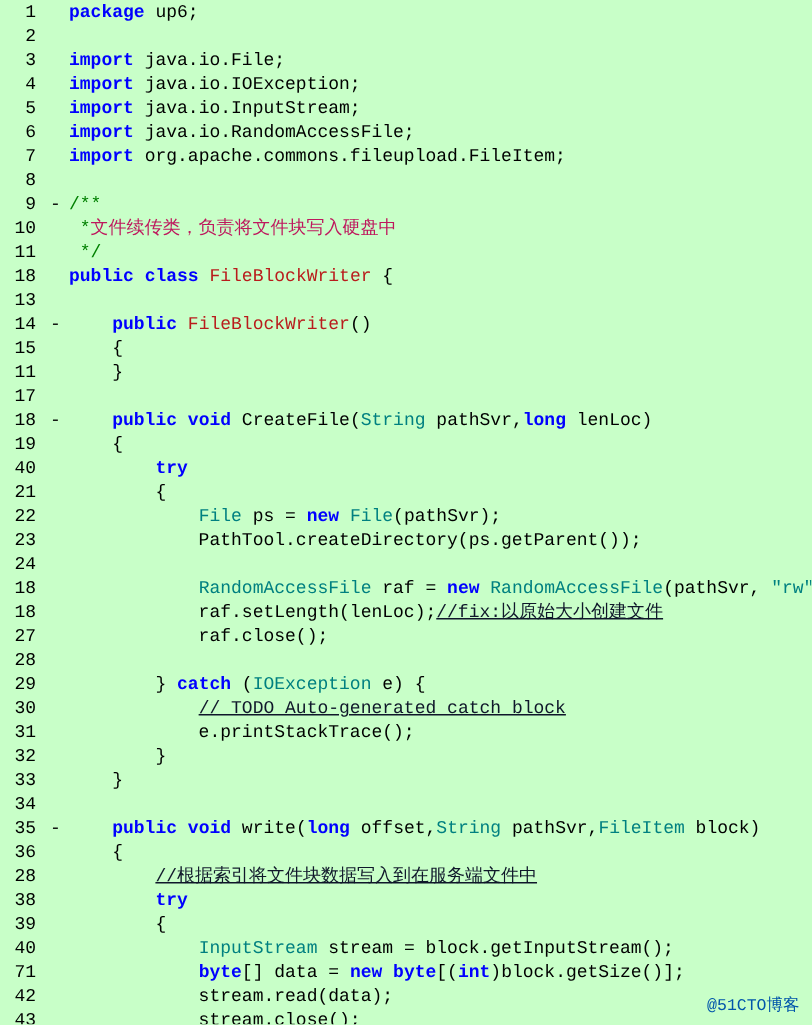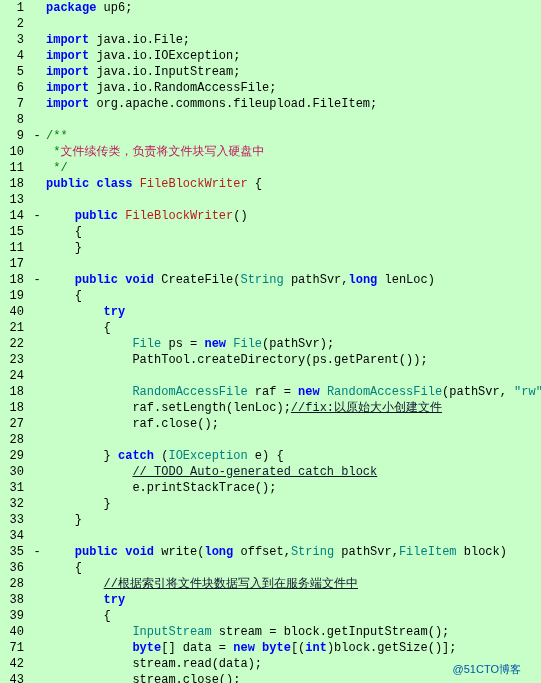--- a/index.html
+++ b/index.html
@@ -61,24 +61,24 @@
     .kw { color: #0000ff; font-weight: bold; }
     .cm { color: #008000; }
     .cn { color: #b91c1c; }
     .str { color: #008080; }
     .type { color: #008080; }
     .cmt { color: #0f172a; text-decoration: underline; }
     .chinese { color: #be185d; }
     .watermark {
       position: absolute;
       bottom: 6px;
-      right: 20px;
+      right: 8px;
       color: #0055aa;
       font-size: 11px;
-      font-family: Liberation Sans, sans-serif;
+      font-family: Liberation Mono, monospace;
       margin-left: 36px;
     }
     tr { height: 16px; }
   </style>
 </head>
 <body>
 
 <div class="code-container">
   <table class="code-table">
     <tbody id="code-body">

